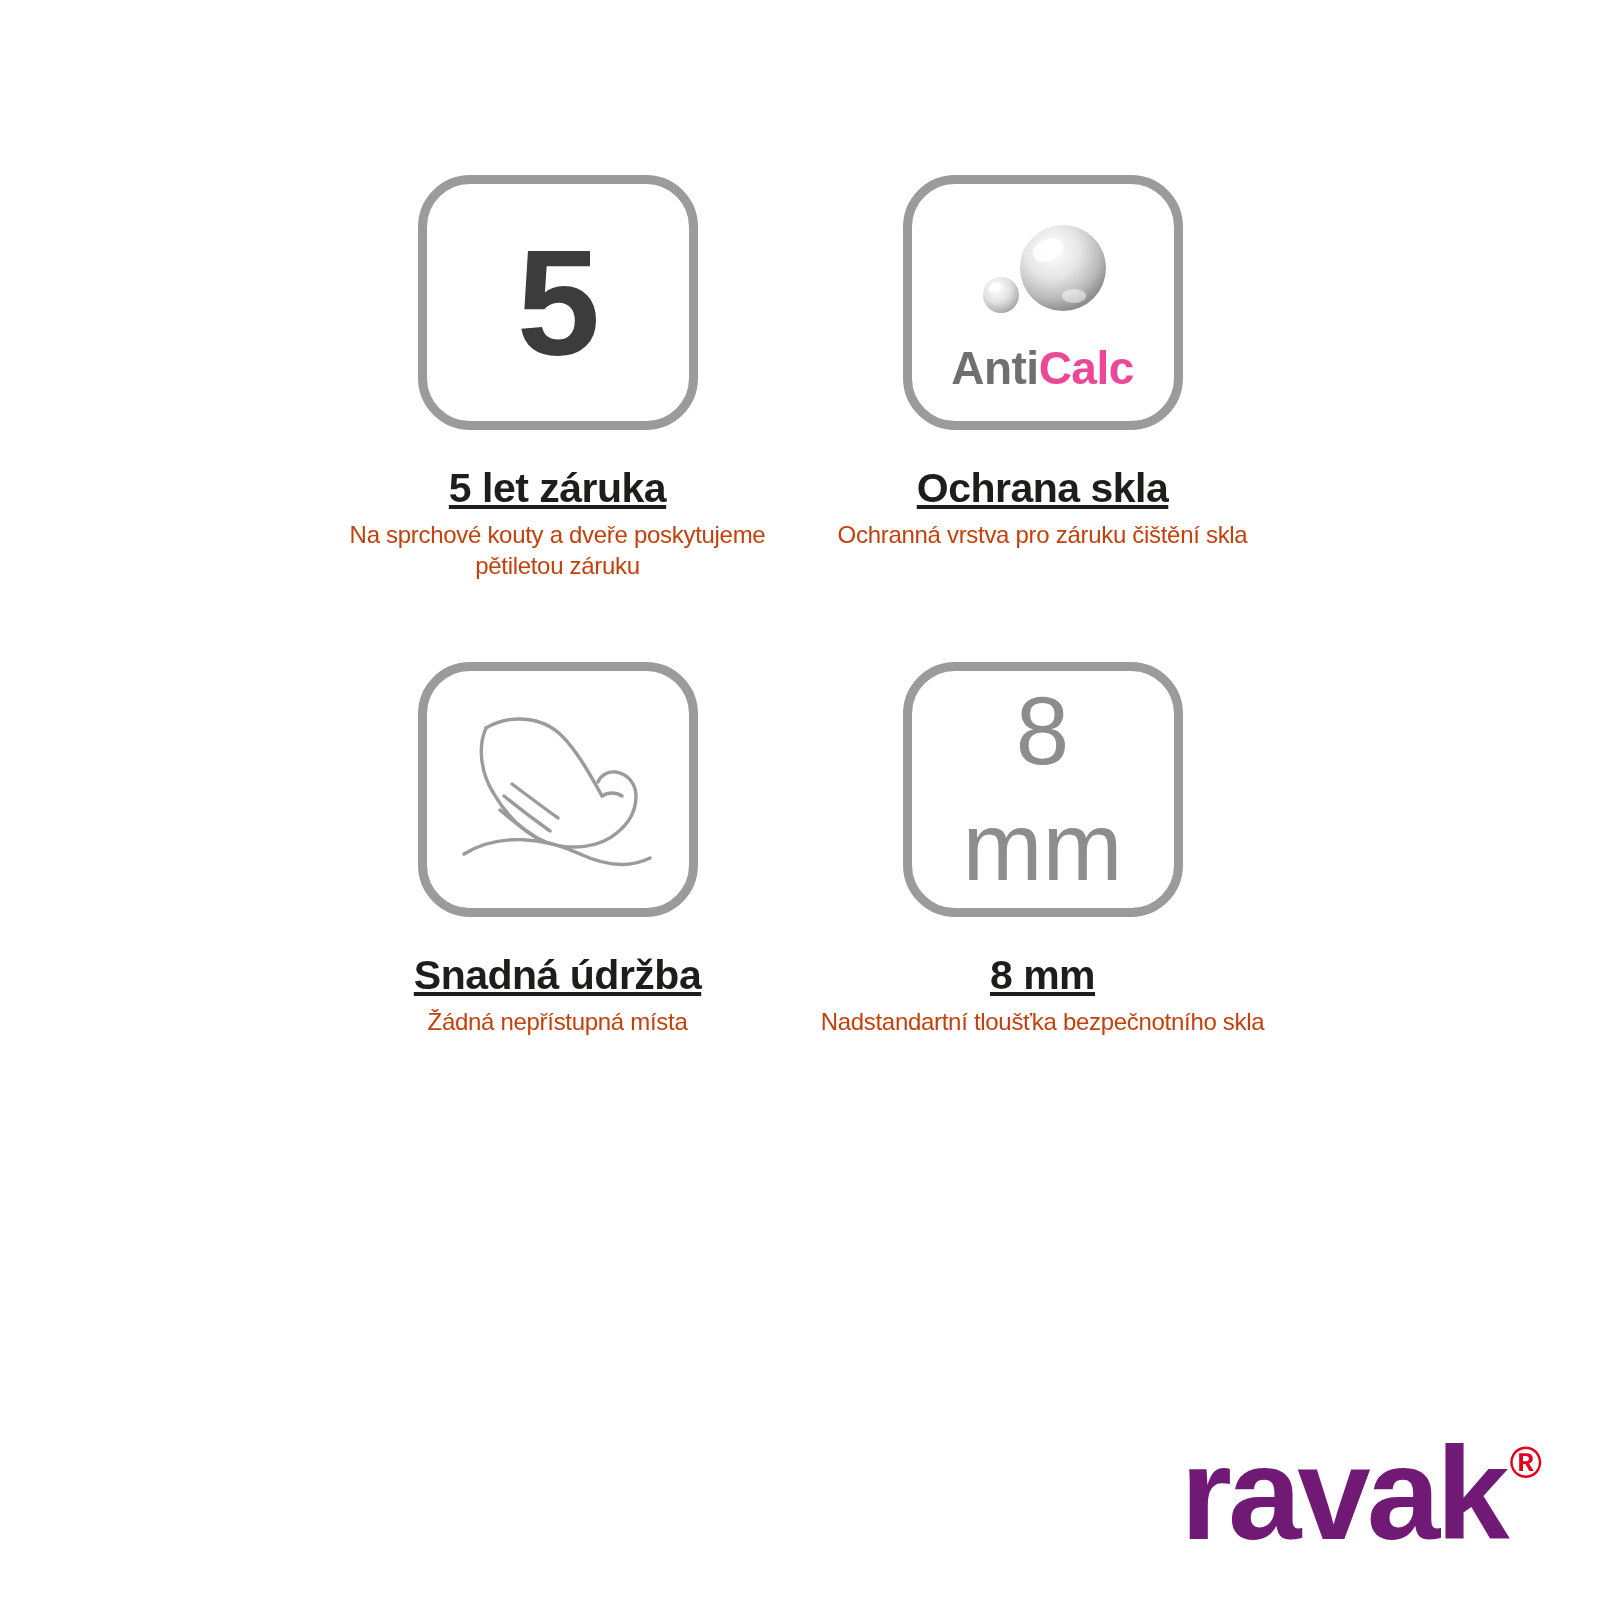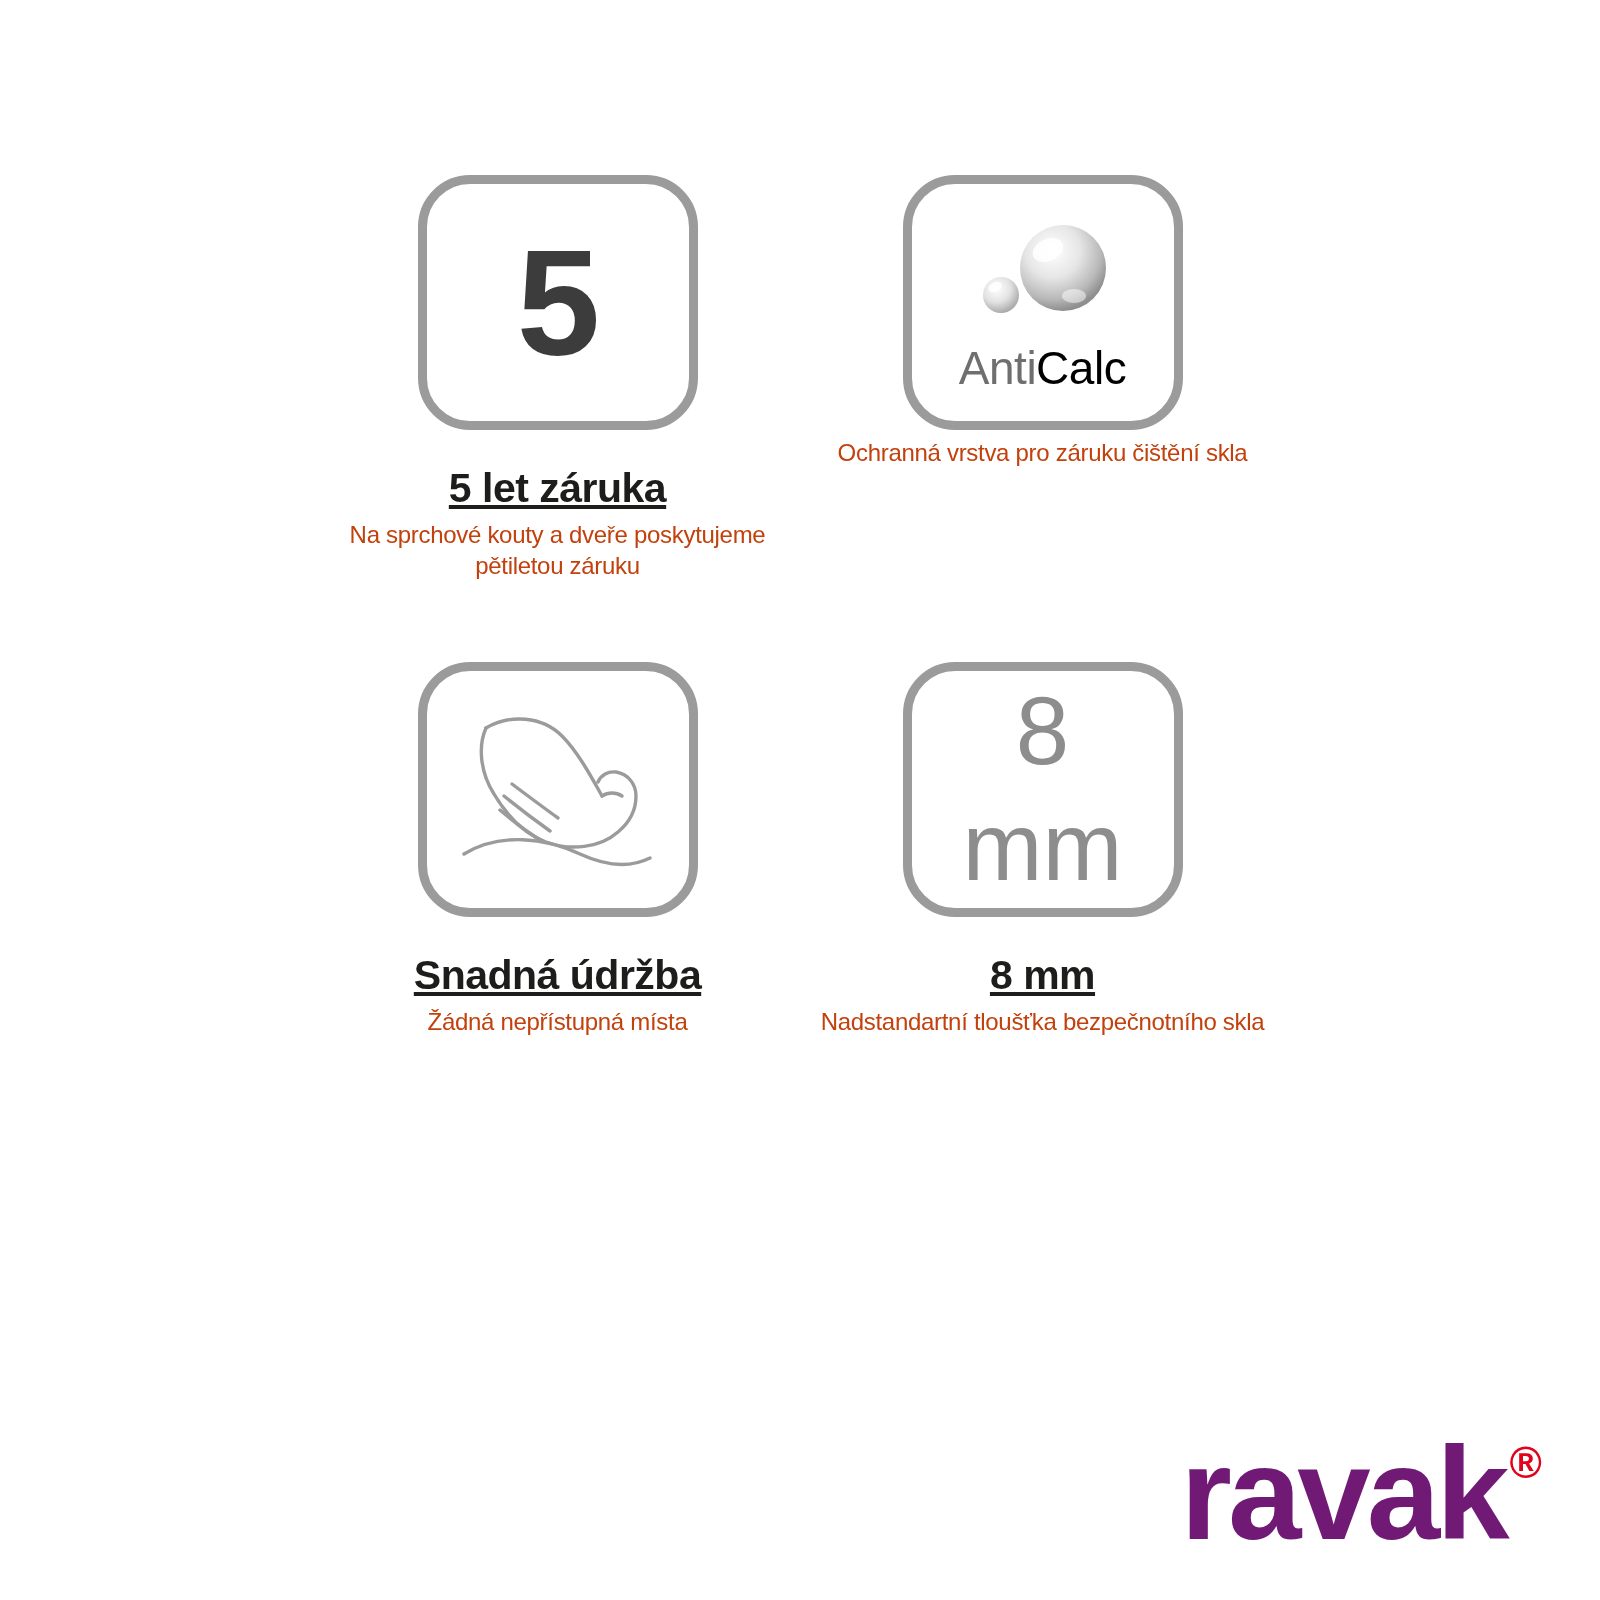--- a/index.html
+++ b/index.html
@@ -86,22 +86,22 @@
     height: 100%;
     padding-top: 10px;
     box-sizing: border-box;
   }
   .anticalc-text {
     font-size: 46px;
     letter-spacing: -0.5px;
     margin-top: 6px;
     white-space: nowrap;
   }
-  .anticalc-text .anti { color: #6f6f6f; font-weight: normal; }
-  .anticalc-text .calc { color: #000000; font-weight: normal; }
+  .anticalc-text .anti { color: #6f6f6f; font-weight: bold; }
+  .anticalc-text .calc { color: #ec4899; font-weight: bold; }
 
   
   .mm-wrap {
     display: flex;
     flex-direction: column;
     align-items: center;
     justify-content: center;
     line-height: 1.0;
     color: #8d8d8d;
   }
@@ -164,20 +164,21 @@
           <ellipse cx="80" cy="30" rx="16" ry="11" fill="#ffffff" opacity="0.85" transform="rotate(-25 80 30)"></ellipse>
           <ellipse cx="106" cy="76" rx="12" ry="7" fill="#ffffff" opacity="0.5"></ellipse>
           <circle cx="33" cy="75" r="18" fill="url(#bubbleSmall)"></circle>
           <ellipse cx="27" cy="67" rx="7" ry="4.5" fill="#ffffff" opacity="0.85" transform="rotate(-25 27 67)"></ellipse>
         </svg>
         <div class="anticalc-text">
           <span class="anti">Anti</span><span class="calc">Calc</span>
         </div>
       </div>
     </div>
+    <div class="feature-title">Ochrana skla</div>
     <div class="feature-desc">Ochranná vrstva pro záruku čištění skla</div>
   </div>
 
   <div class="feature">
     <div class="icon-box">
       <svg width="215" height="195" viewBox="0 0 215 195">
         <g fill="none" stroke="#9b9b9b" stroke-width="3.4" stroke-linecap="round" stroke-linejoin="round">
           <path d="M36 36 C 60 22, 92 24, 112 44 C 128 60, 142 86, 152 104"></path>
           <path d="M36 36 C 28 54, 30 80, 44 102 C 56 122, 74 142, 96 150 C 120 159, 150 156, 168 140 C 180 130, 186 118, 186 104 C 186 92, 178 82, 166 80 C 158 79, 151 83, 148 90"></path>
           <path d="M152 104 C 158 100, 166 100, 172 104"></path>

